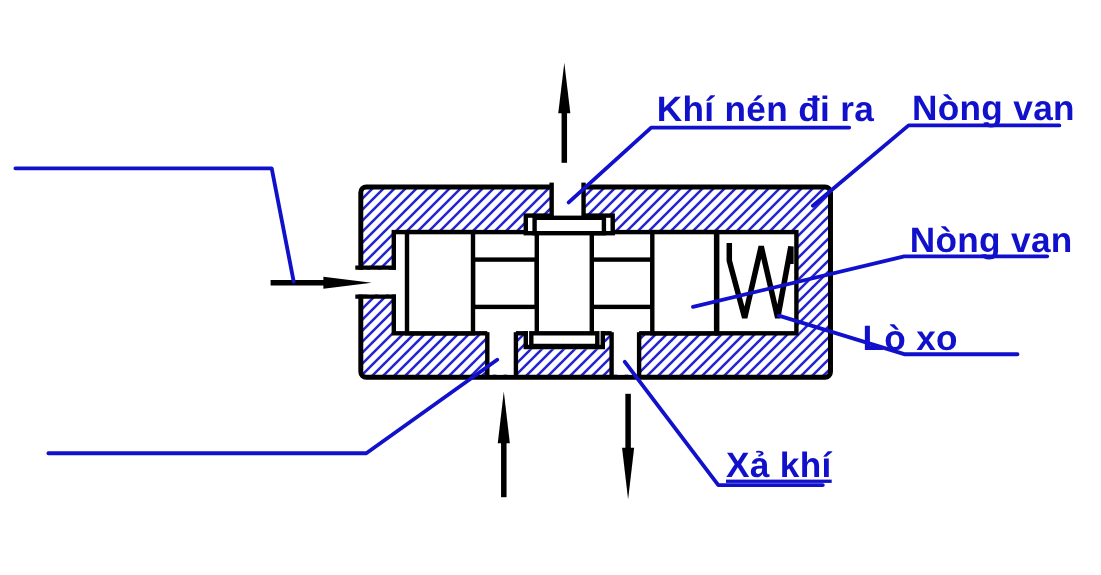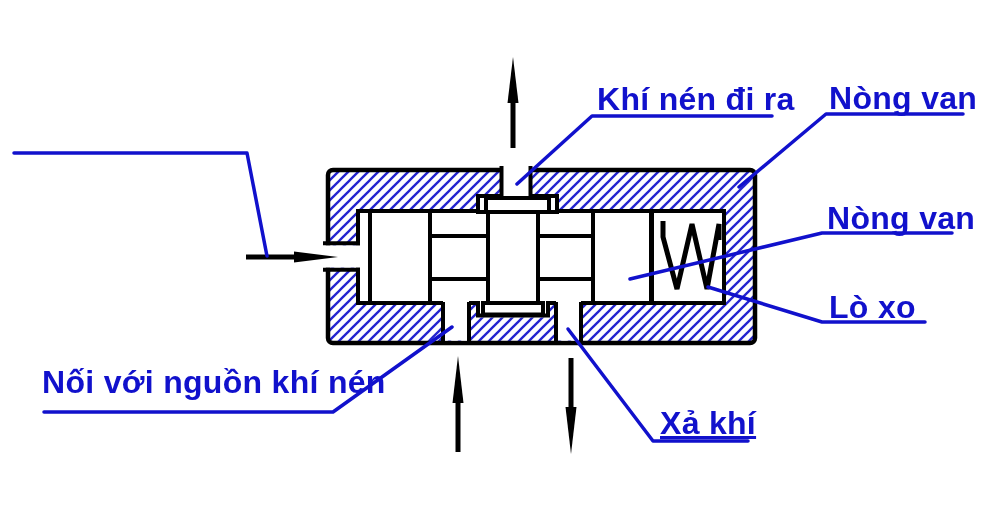--- a/index.html
+++ b/index.html
@@ -23,21 +23,21 @@
     font-weight:bold;
     font-size:32px;
     line-height:1.1;
     white-space:nowrap;
     letter-spacing:.3px;
   }
   .lbl-signal{left:13px;top:110px;}
   .lbl-airout{left:597px;top:82px;}
   .lbl-body{left:829px;top:81px;}
   .lbl-spool{left:827px;top:201px;}
-  .lbl-spring{left:829px;top:290px;}
+  .lbl-spring{left:784px;top:290px;}
   .lbl-supply{left:42px;top:365px;}
   .lbl-exhaust{left:660px;top:406px;text-decoration:underline;}
 </style>
 </head>
 <body>
 
 <div class="stage">
 
   <svg width="1001" height="523" viewBox="0 0 1001 523">
     <defs>
@@ -123,15 +123,14 @@
       <path d="M925,322 H822 L708,287"></path>
       <path d="M44,412 H333 L452,327"></path>
       <path d="M748,441 H653 L568,329"></path>
     </g>
   </svg>
 
   <div class="lbl lbl-airout">Khí nén đi ra</div>
   <div class="lbl lbl-body">Nòng van</div>
   <div class="lbl lbl-spool">Nòng van</div>
   <div class="lbl lbl-spring">Lò xo</div>
-  <div class="lbl lbl-supply">Nối với nguồn khí nén</div>
   <div class="lbl lbl-exhaust">Xả khí</div>
 </div>
 
 </body></html>

